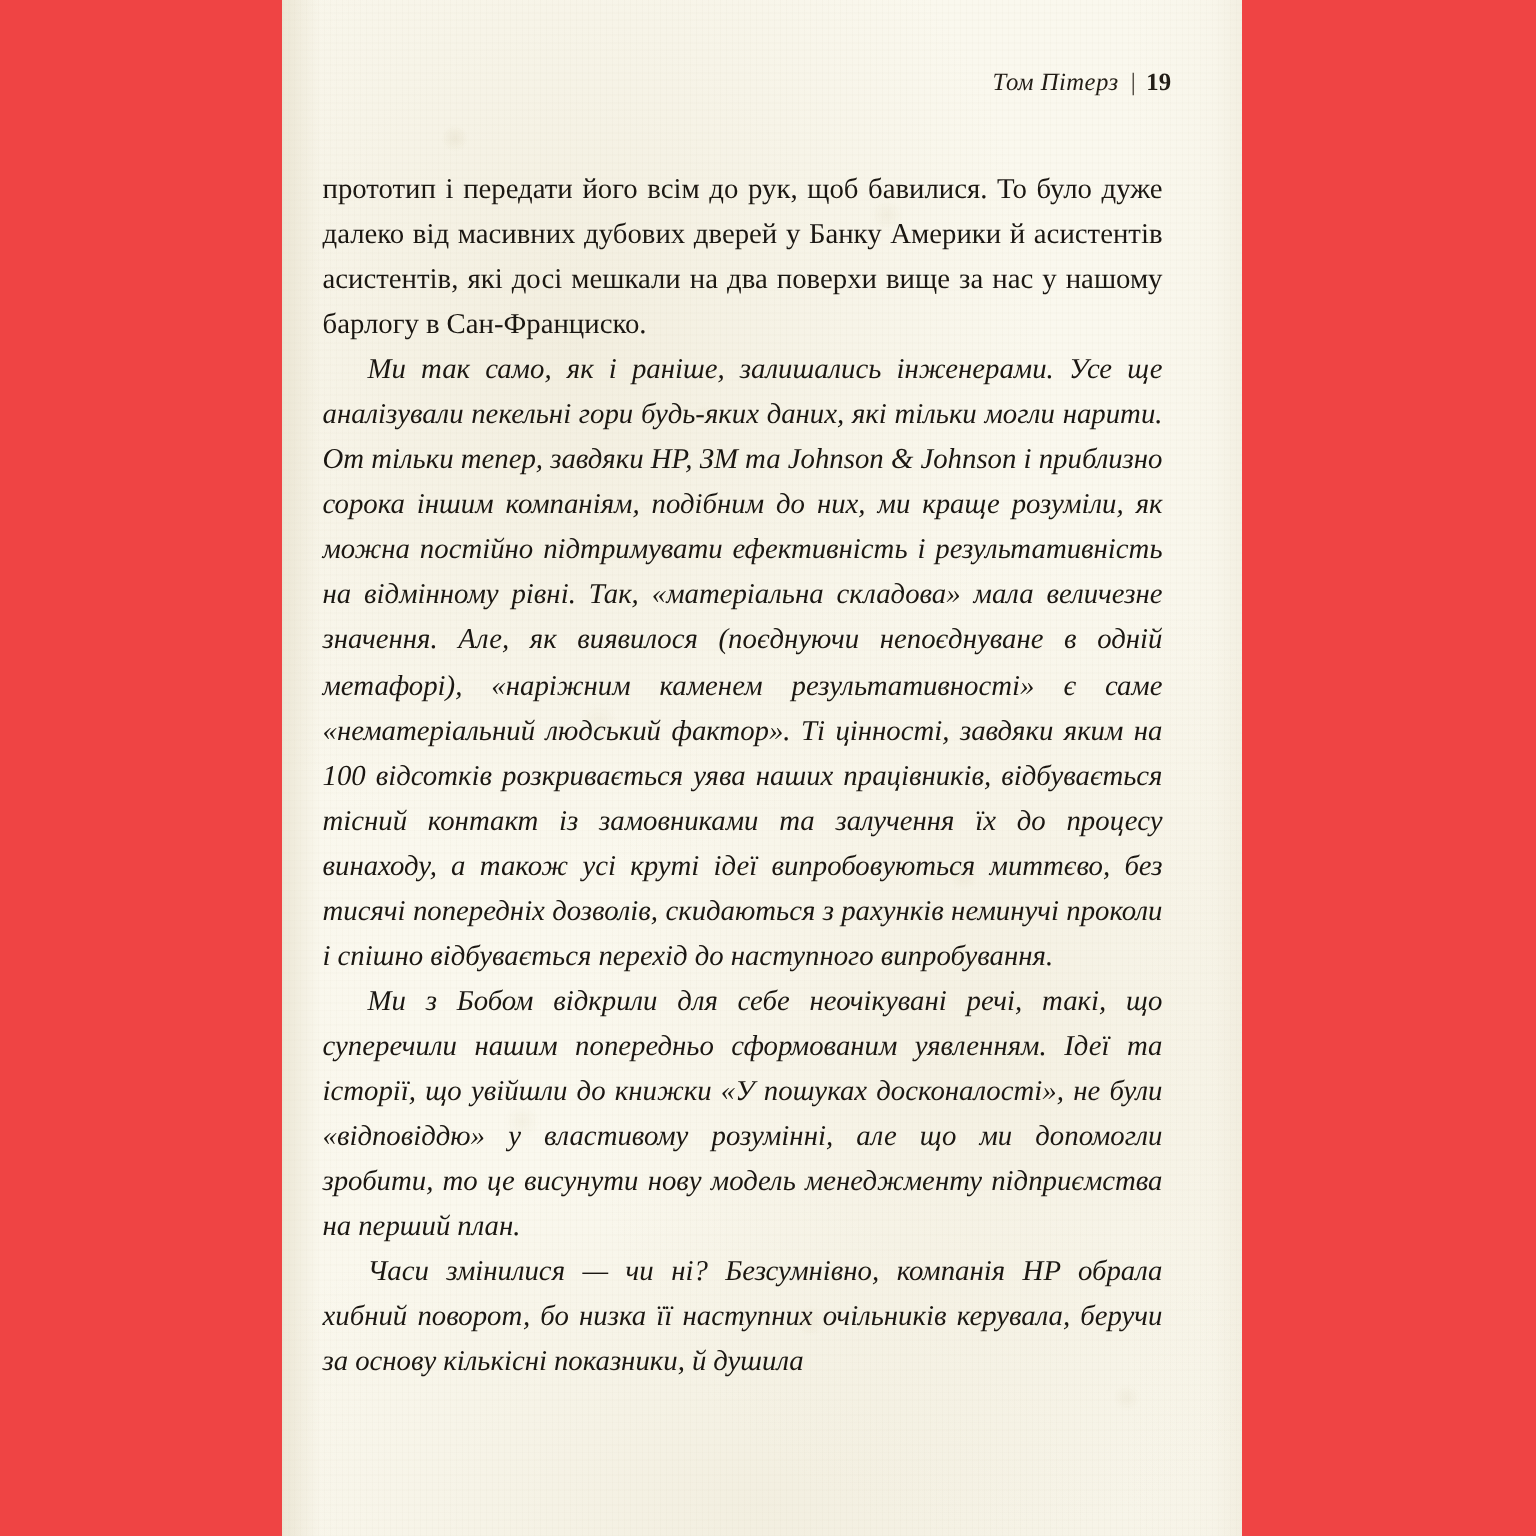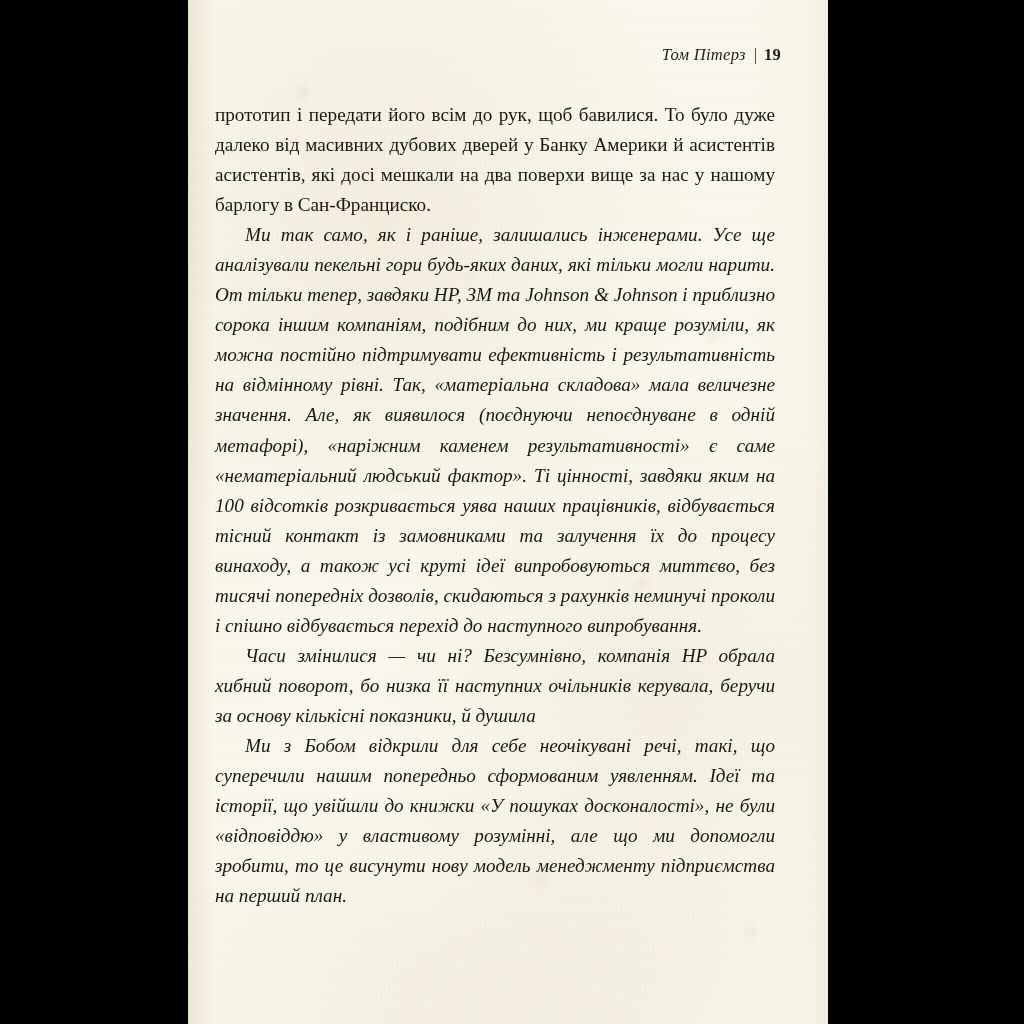--- a/index.html
+++ b/index.html
@@ -9,21 +9,21 @@
     width: 1024px;
     height: 1024px;
     background: #ffffff;
     overflow: hidden;
   }
 
   #viewport {
     position: relative;
     width: 1024px;
     height: 1024px;
-    background: #000000;
+    background: #ef4444;
   }
 
   
   #page {
     position: absolute;
     left: 188px;
     top: 0px;
     width: 640px;
     height: 1024px;
     background-color: #faf8ee;
@@ -98,21 +98,21 @@
   #running-head .rh-folio {
     font-weight: bold;
     font-style: normal;
     letter-spacing: 0.2px;
   }
 
   
   #text-block {
     position: absolute;
     left: 27px;
-    top: 100px;
+    top: 112px;
     width: 560px;
     z-index: 2;
   }
 
   .para {
     margin: 0;
     font-family: "Liberation Serif", "DejaVu Serif", serif;
     font-size: 19.2px;
     line-height: 30.05px;
     color: #1b1712;
@@ -136,18 +136,18 @@
 <div id="viewport">
   <div id="page">
 
     <div id="running-head">
       <span class="rh-author">Том Пітерз</span><span class="rh-sep">|</span><span class="rh-folio">19</span>
     </div>
 
     <div id="text-block">
       <p class="para">прототип і передати його всім до рук, щоб бавилися. То було дуже далеко від масивних дубових дверей у Банку Америки й асистентів асистентів, які досі мешкали на два поверхи вище за нас у нашому барлогу в Сан-Франциско.</p>
       <p class="para">Ми так само, як і раніше, залишались інженерами. Усе ще аналізували пекельні гори будь-яких даних, які тільки могли нарити. От тільки тепер, завдяки HP, ЗМ та Johnson &amp; Johnson і приблизно сорока іншим компаніям, подібним до них, ми краще розуміли, як можна постійно підтримувати ефективність і результативність на відмінному рівні. Так, «матеріальна складова» мала величезне значення. Але, як виявилося (поєднуючи непоєднуване в одній метафорі), «наріжним каменем результативності» є саме «нематеріальний людський фактор». Ті цінності, завдяки яким на 100 відсотків розкривається уява наших працівників, відбувається тісний контакт із замовниками та залучення їх до процесу винаходу, а також усі круті ідеї випробовуються миттєво, без тисячі попередніх дозволів, скидаються з рахунків неминучі проколи і спішно відбувається перехід до наступного випробування.</p>
+      <p class="para">Ми з Бобом відкрили для себе неочікувані речі, такі, що суперечили нашим попередньо сформованим уявленням. Ідеї та історії, що увійшли до книжки «У пошуках досконалості», не були «відповіддю» у властивому розумінні, але що ми допомогли зробити, то це висунути нову модель менеджменту підприємства на перший план.</p>
       <p class="para">Часи змінилися — чи ні? Безсумнівно, компанія HP обрала хибний поворот, бо низка її наступних очільників керувала, беручи за основу кількісні показники, й душила</p>
-      <p class="para">Ми з Бобом відкрили для себе неочікувані речі, такі, що суперечили нашим попередньо сформованим уявленням. Ідеї та історії, що увійшли до книжки «У пошуках досконалості», не були «відповіддю» у властивому розумінні, але що ми допомогли зробити, то це висунути нову модель менеджменту підприємства на перший план.</p>
     </div>
 
   </div>
 </div>
 
 </body></html>

